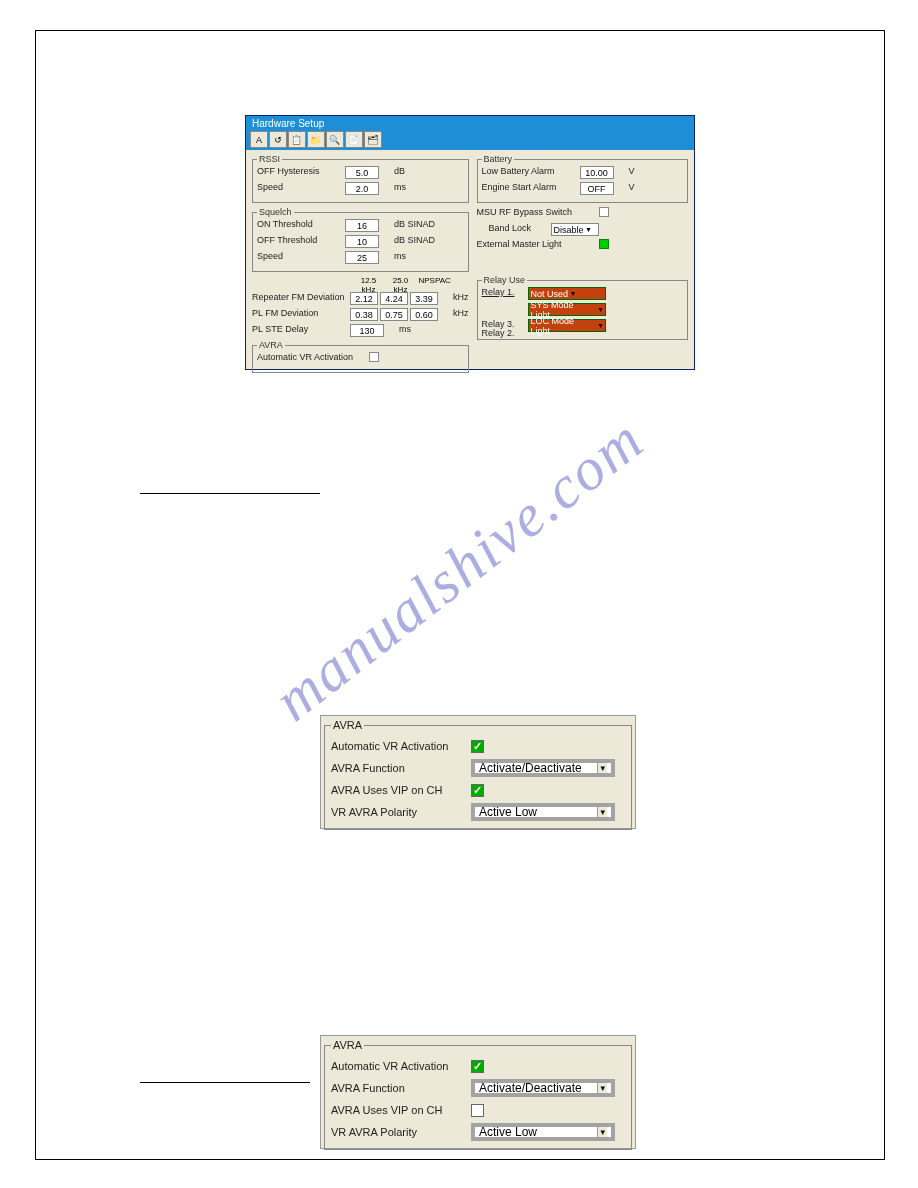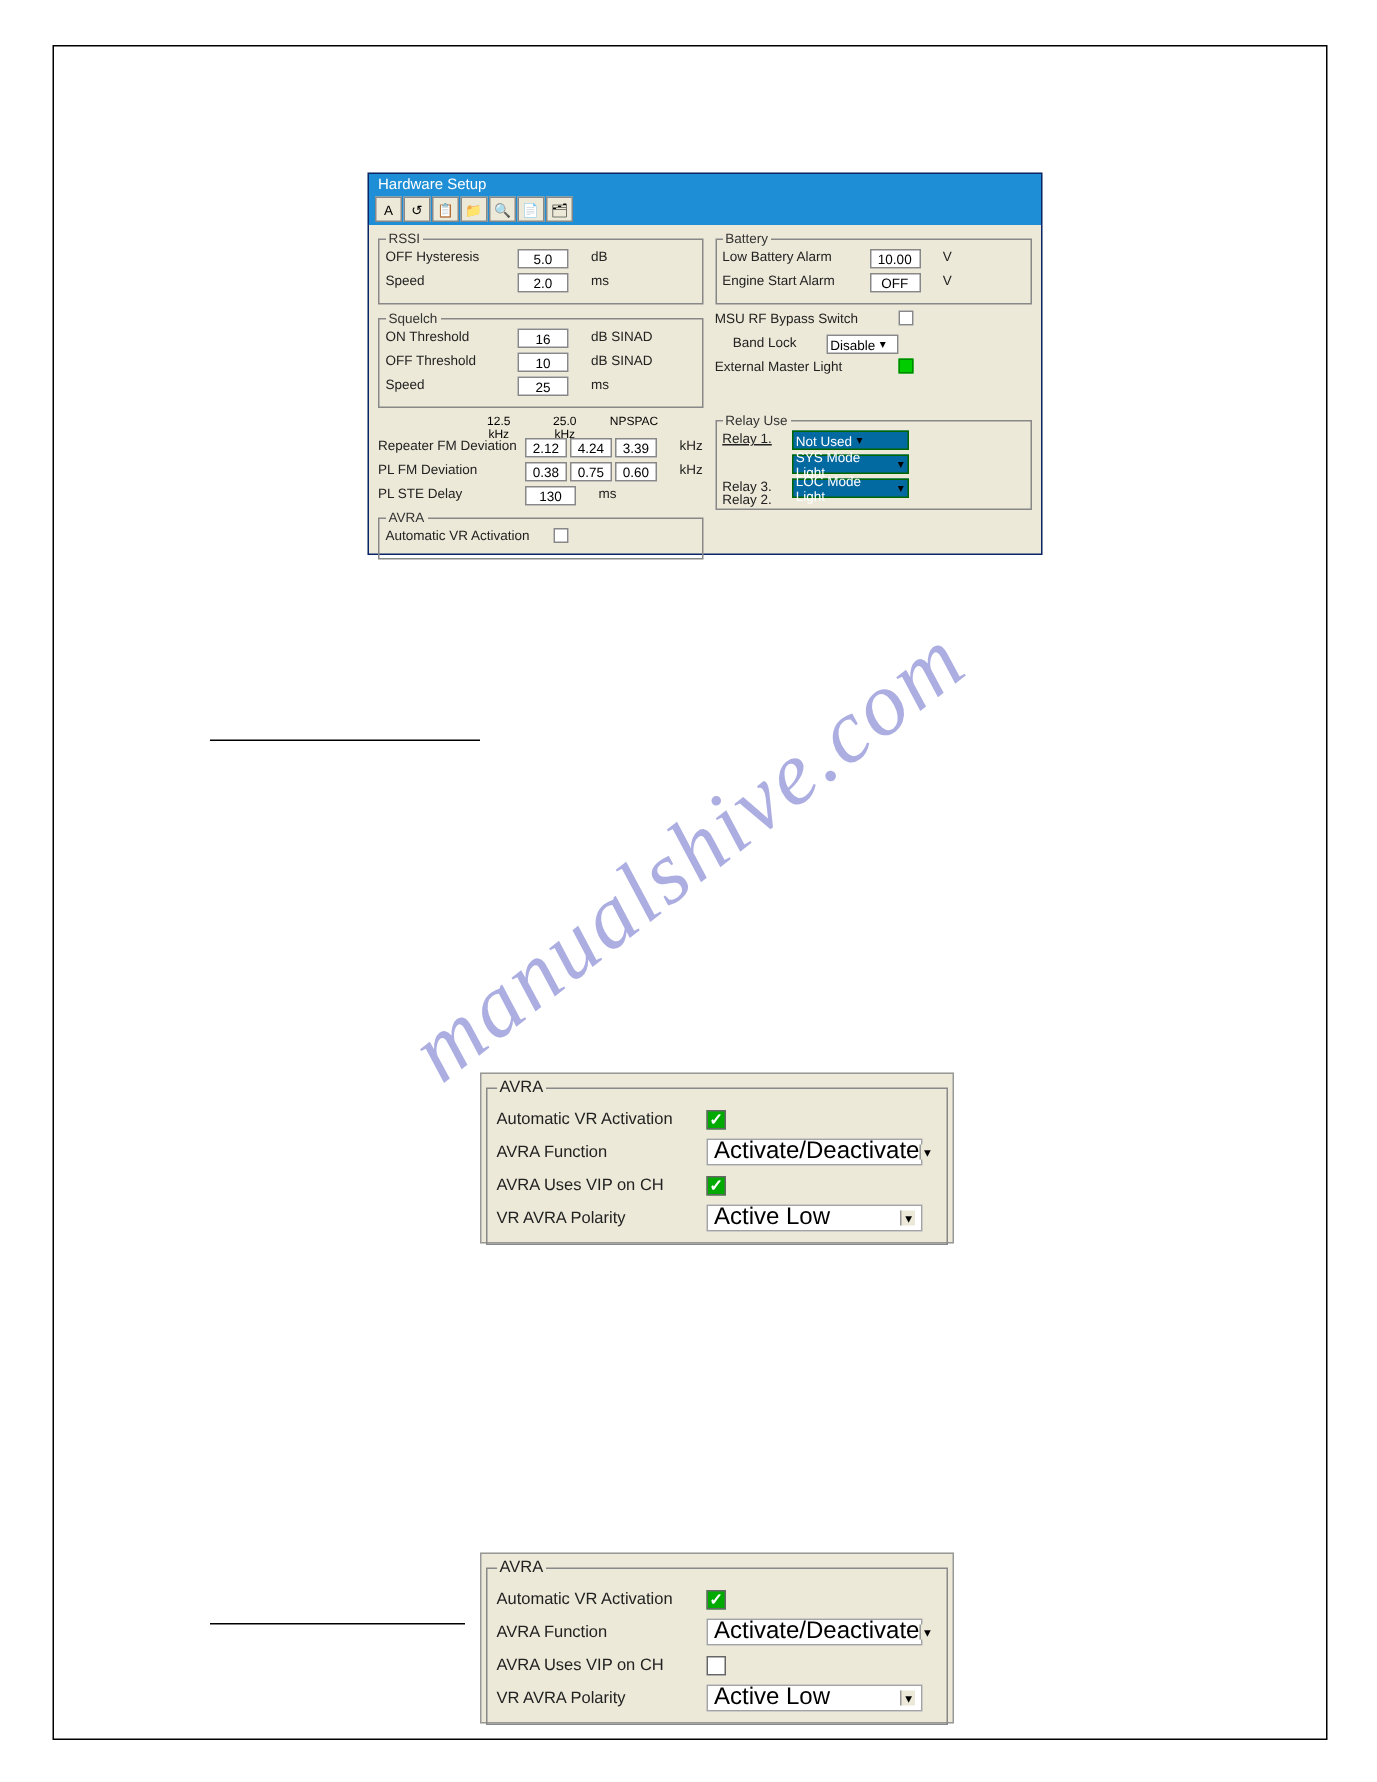--- a/index.html
+++ b/index.html
@@ -127,21 +127,21 @@
     align-items: center;
     position: relative;
   }
   .sel::after {
     content: "▾";
     font-size: 8px;
     margin-left: 3px;
     color: #000;
   }
   .sel-green {
-    background: #0369a1;
+    background: #c2410c;
     color: #fff;
     border: 1px solid #060;
     width: 78px;
   }
   .chk {
     width: 10px;
     height: 10px;
     border: 1px solid #888;
     background: #fff;
   }
@@ -213,23 +213,23 @@
     justify-content: center;
   }
   .avra-chk.on {
     background: #0a0;
     color: #fff;
     font-weight: bold;
   }
   .avra-sel {
     width: 144px;
     height: 18px;
-    border: 1px solid #a3a3a3;
-    background: #fff;
-    font-size: 16px;
+    border: 4px solid #a3a3a3;
+    background: #fff;
+    font-size: 12px;
     padding: 0 4px;
     display: flex;
     align-items: center;
     justify-content: space-between;
   }
   .avra-sel::after {
     content: "▾";
     font-size: 9px;
     background: #ece9d8;
     border-left: 1px solid #999;
@@ -279,21 +279,21 @@
           <span class="lbl lbl-w">OFF Threshold</span>
           <input class="val" value="10" style="">
           <span class="unit">dB SINAD</span>
         </div>
         <div class="row">
           <span class="lbl lbl-w">Speed</span>
           <input class="val" value="25" style="">
           <span class="unit">ms</span>
         </div>
       </fieldset>
-      <div class="row dev-head" style="justify-content:flex-end;gap:16px;">
+      <div class="row dev-head" style="justify-content:flex-end;gap:4px;">
         <span>12.5 kHz</span>
         <span>25.0 kHz</span>
         <span>NPSPAC</span>
         <span style="width:18px;"></span>
       </div>
       <div class="row">
         <span class="lbl" style="width:96px;">Repeater FM Deviation</span>
         <input class="val val-s" value="2.12" style="">
         <input class="val val-s" value="4.24" style="">
         <input class="val val-s" value="3.39" style="">

